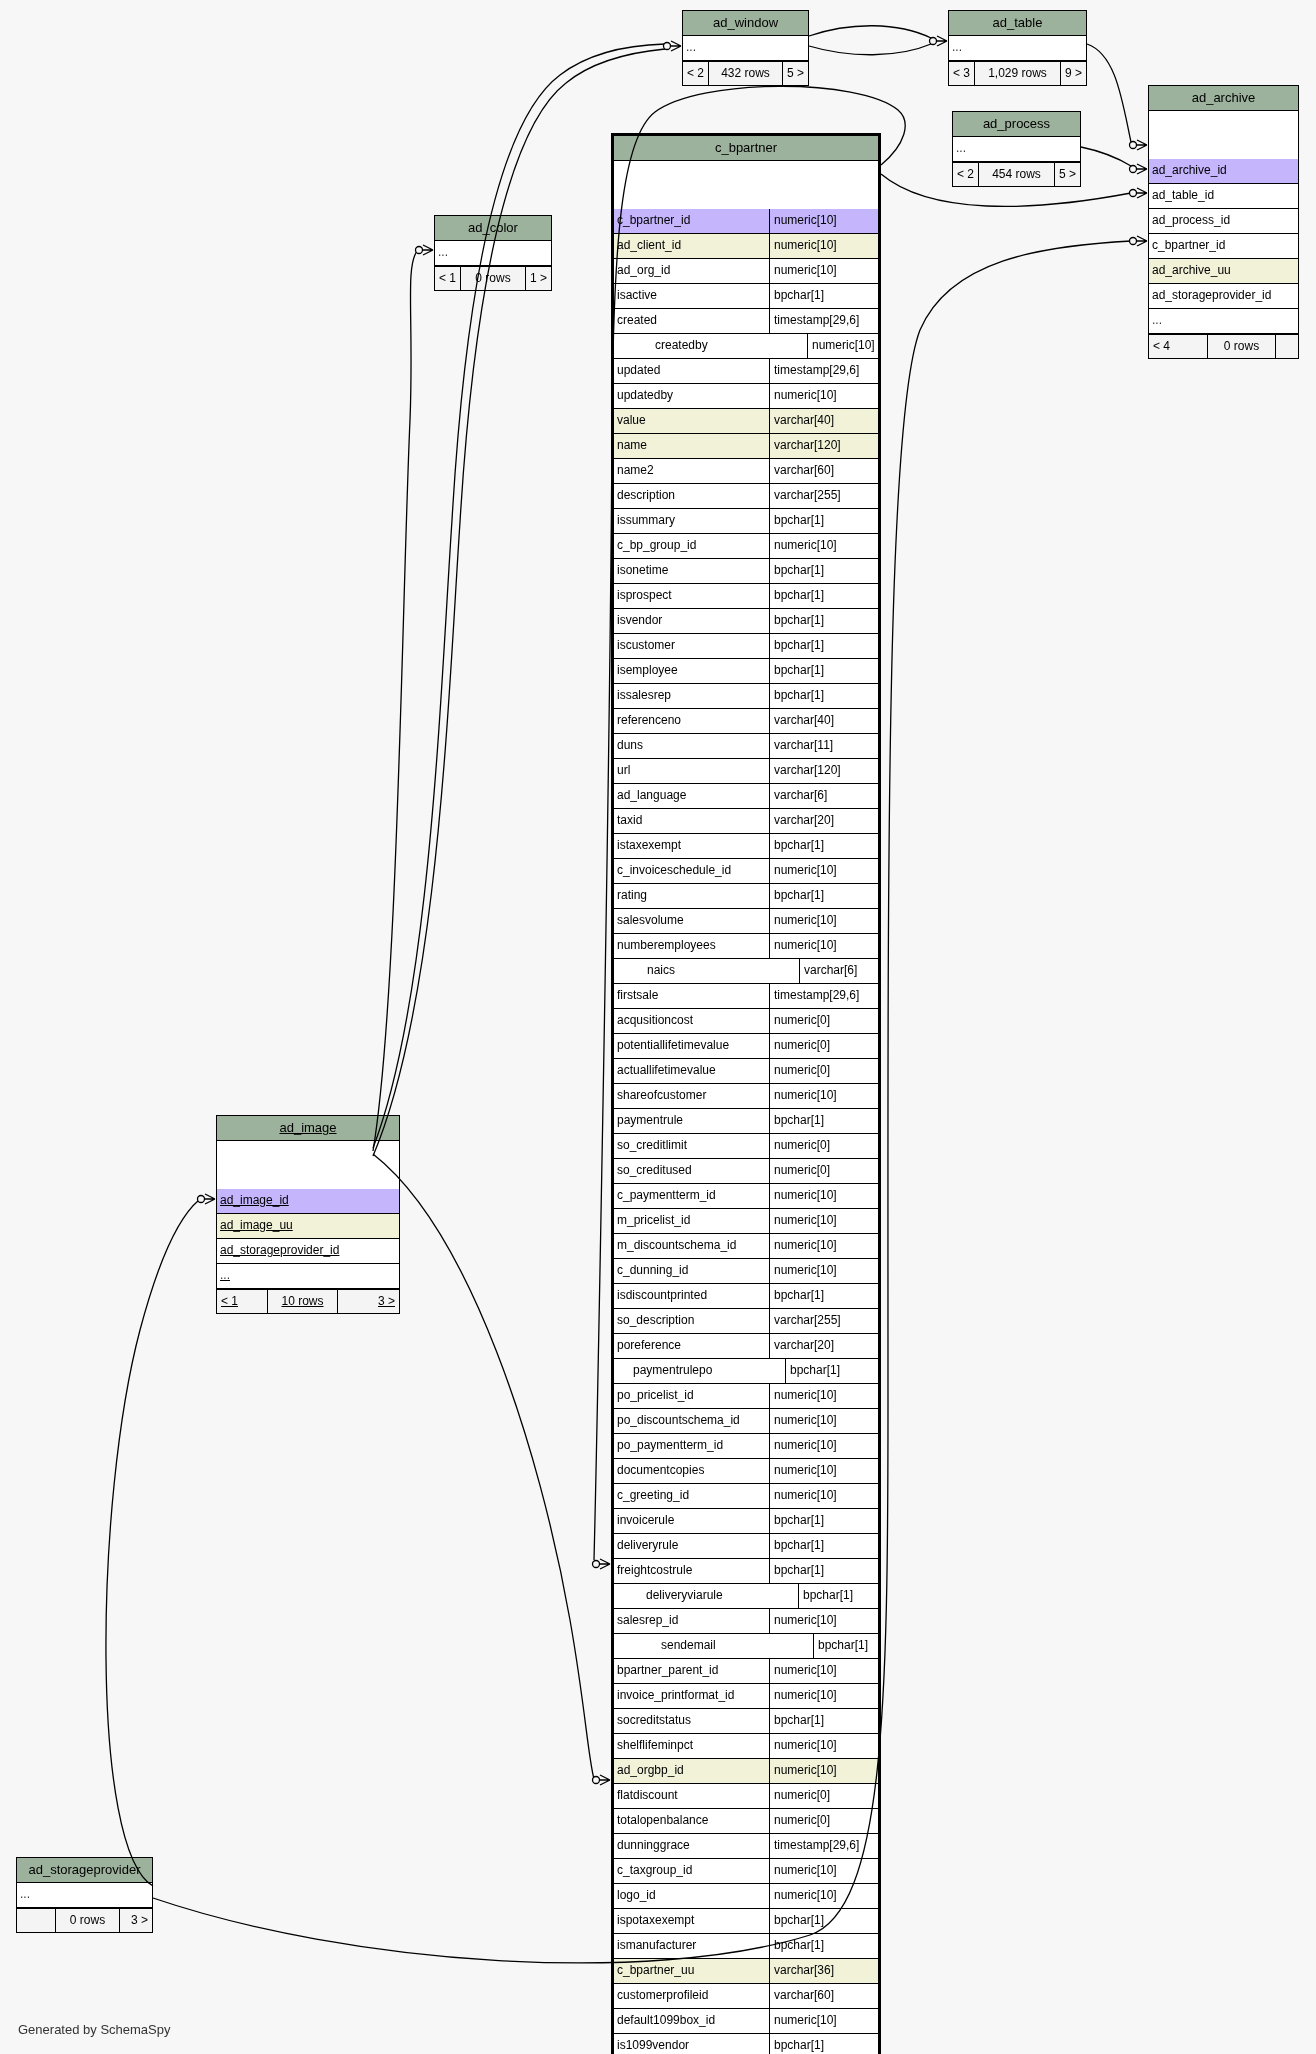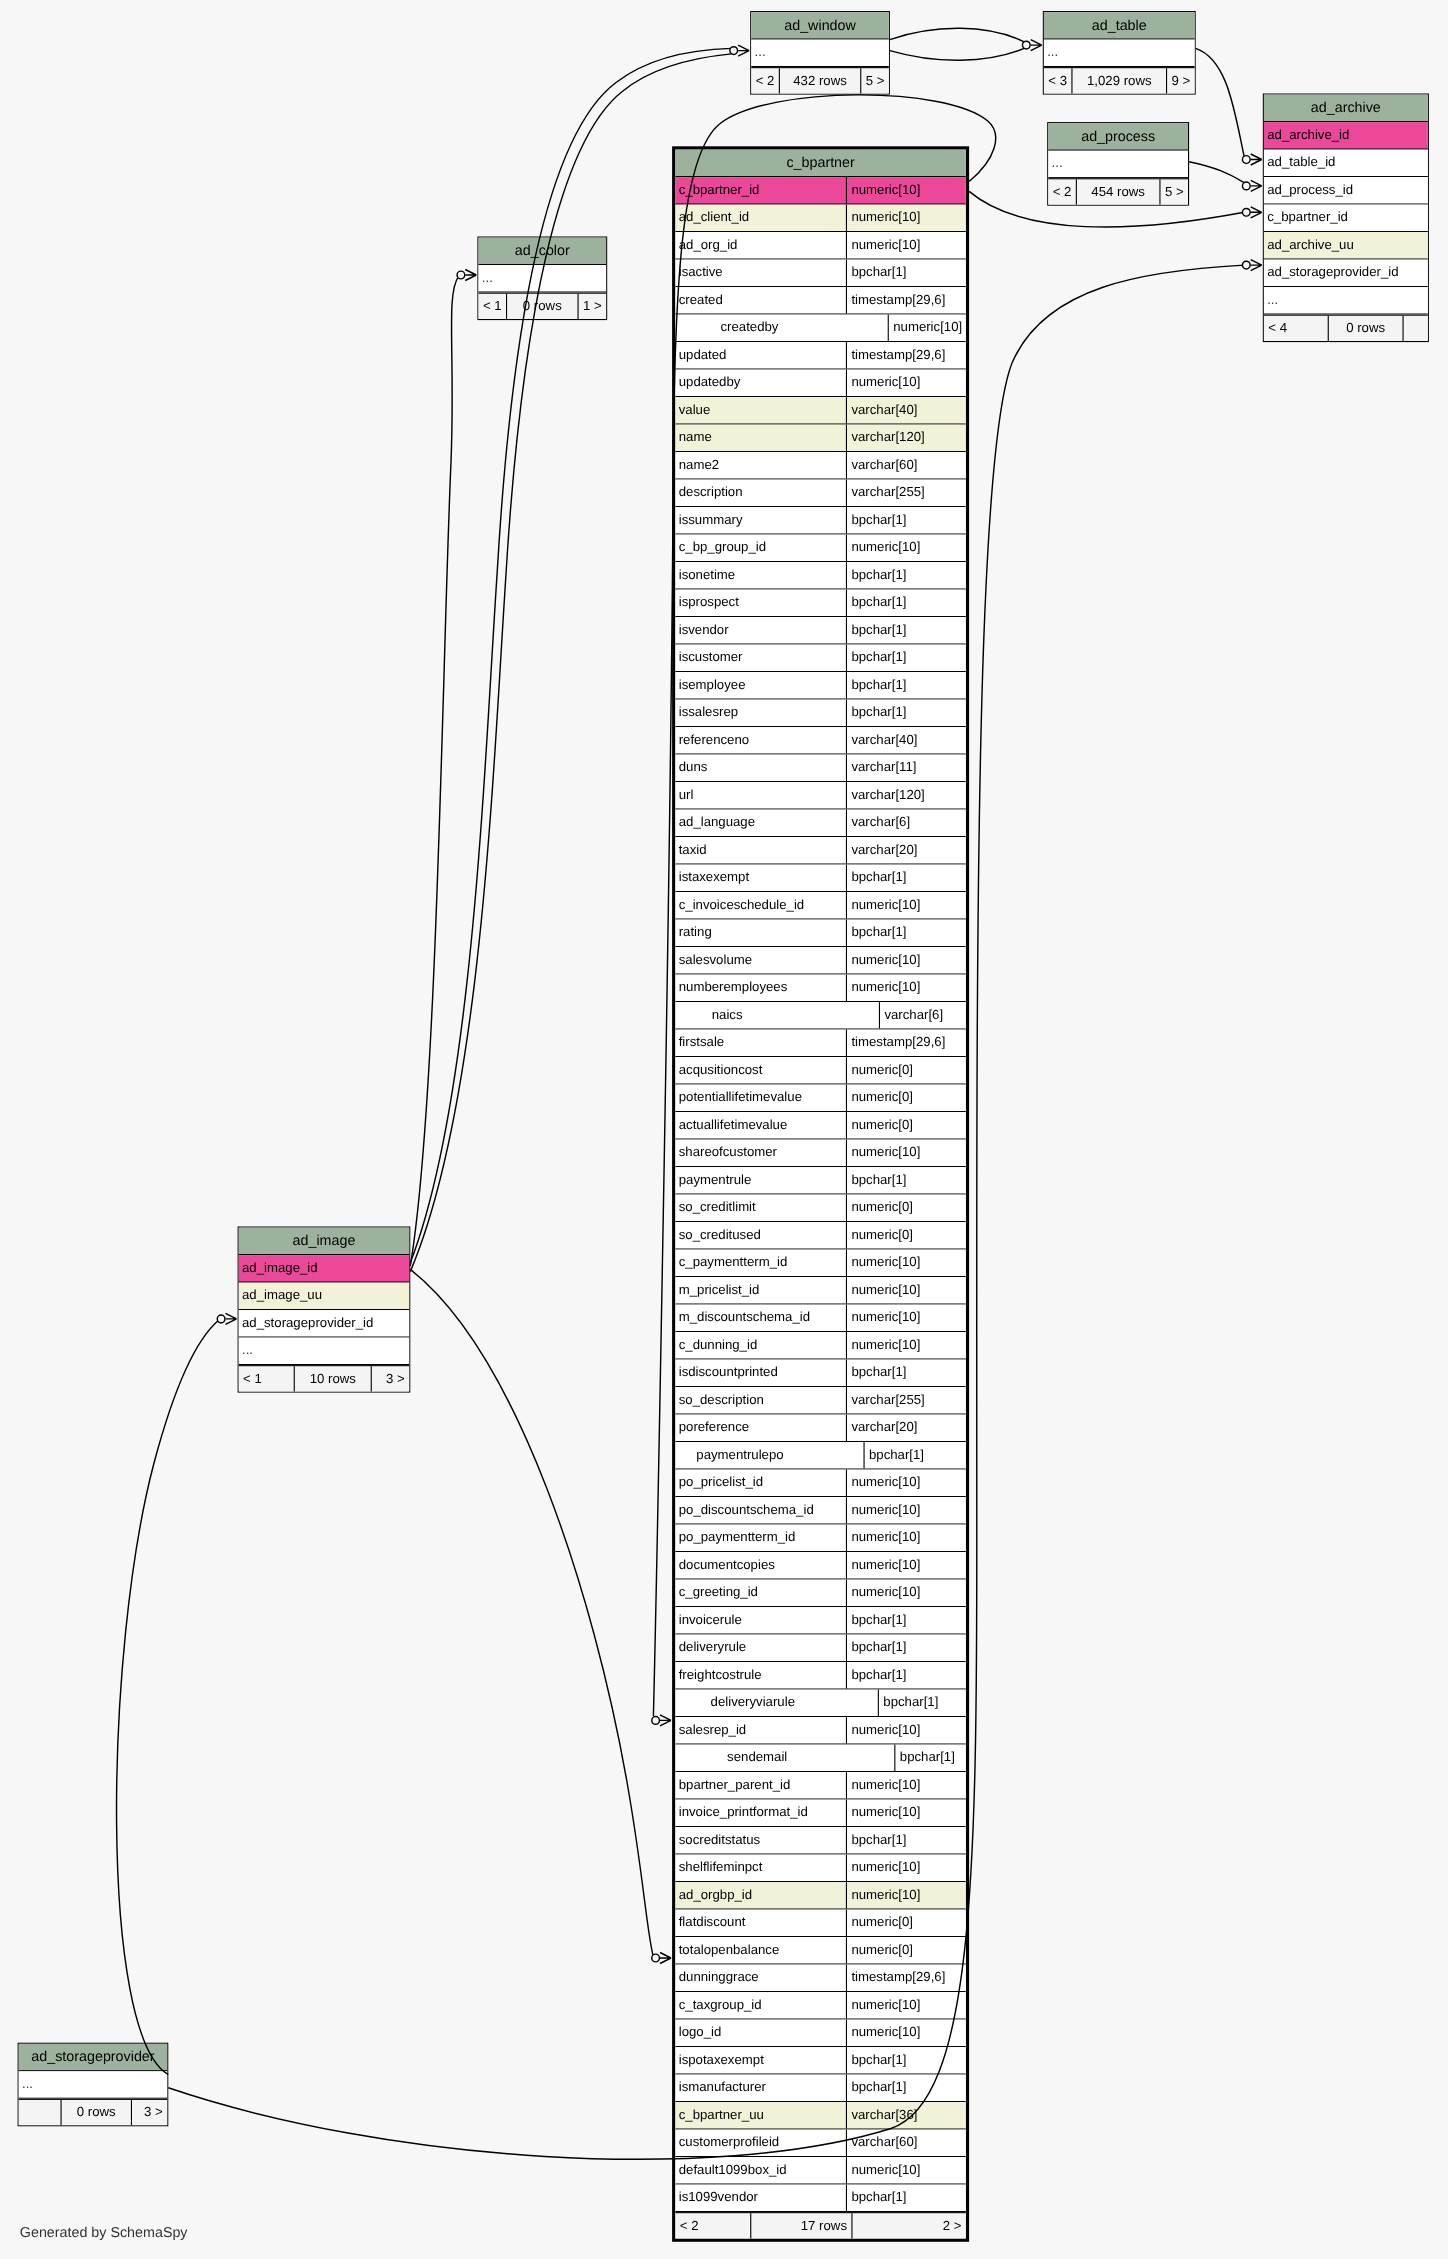--- a/index.html
+++ b/index.html
@@ -25,21 +25,21 @@
     white-space:nowrap;overflow:hidden;
   }
   .t-row{
     height:24px;line-height:23px;display:flex;
     border-bottom:1px solid #000;background:#fff;
     white-space:nowrap;
   }
   .t-row:last-of-type{border-bottom:none;}
   .t-row .c-name{flex:1 1 auto;padding:0 2px 0 3px;overflow:hidden;}
   .t-row .c-type{flex:0 0 auto;border-left:1px solid #000;padding:0 2px 0 4px;overflow:hidden;}
-  .t-row.pk{background:#ec4899;}
+  .t-row.pk{background:#c4b5fd;margin-top:48px;}
   .t-row.index{background:#F1F2D8;}
   .t-row.ellipsis .c-name{color:#333;}
   .t-footer{
     height:23px;line-height:22px;display:flex;
     border-top:1px solid #000;background:#f4f4f4;font-size:12px;
   }
   .t-footer .f-cell{padding:0 4px;box-sizing:border-box;overflow:hidden;white-space:nowrap;}
   .t-footer .f-cell + .f-cell{border-left:1px solid #000;}
   .f-left{text-align:left;}
   .f-mid{flex:1 1 auto;text-align:center;}
@@ -120,21 +120,21 @@
       <div class="t-header">ad_color</div>
       <div class="t-row ellipsis">
         <span class="c-name">...</span>
       </div>
       <div class="t-footer">
         <span class="f-cell f-left" style="flex: 0 0 auto;">&lt; 1</span>
         <span class="f-cell f-mid">0 rows</span>
         <span class="f-cell f-right" style="flex: 0 0 auto;">1 &gt;</span>
       </div>
     </div>
-    <div class="table-box" style="left: 216px; top: 1115px; width: 157px;">
+    <div class="table-box" style="left: 216px; top: 1115px; width: 184px; text-decoration: underline;">
       <div class="t-header">ad_image</div>
       <div class="t-row pk">
         <span class="c-name">ad_image_id</span>
       </div>
       <div class="t-row index">
         <span class="c-name">ad_image_uu</span>
       </div>
       <div class="t-row plain">
         <span class="c-name">ad_storageprovider_id</span>
       </div>

